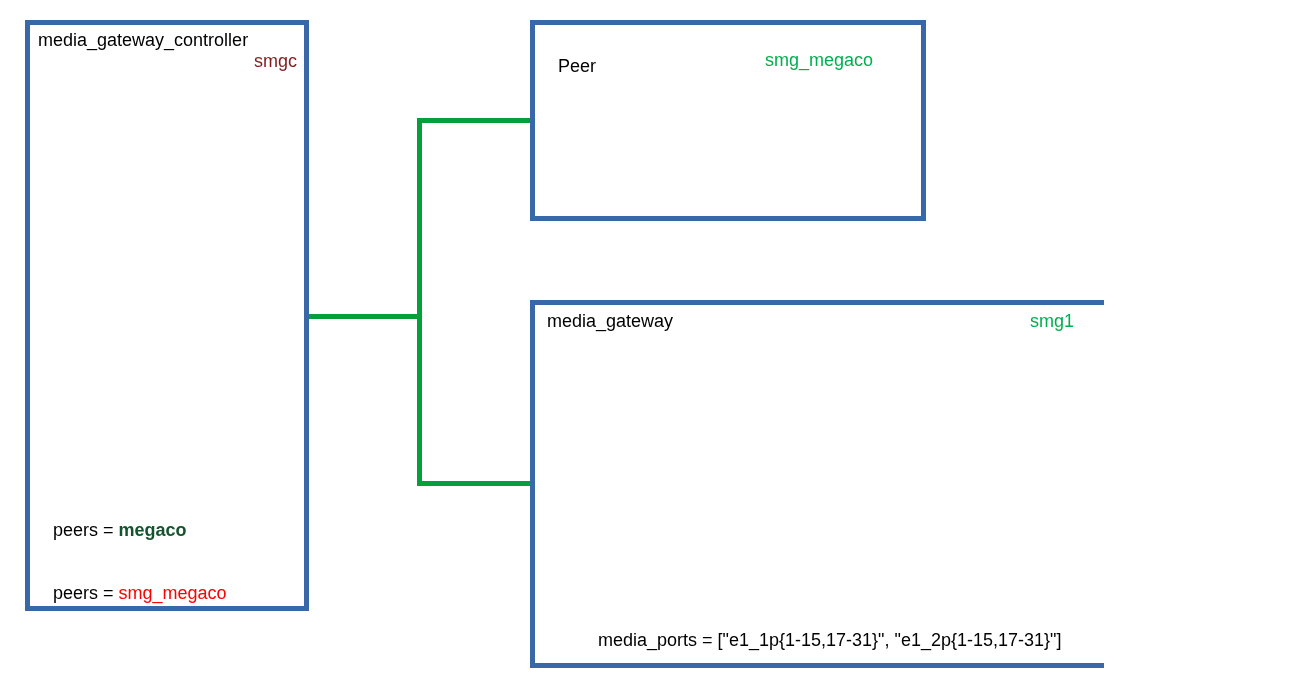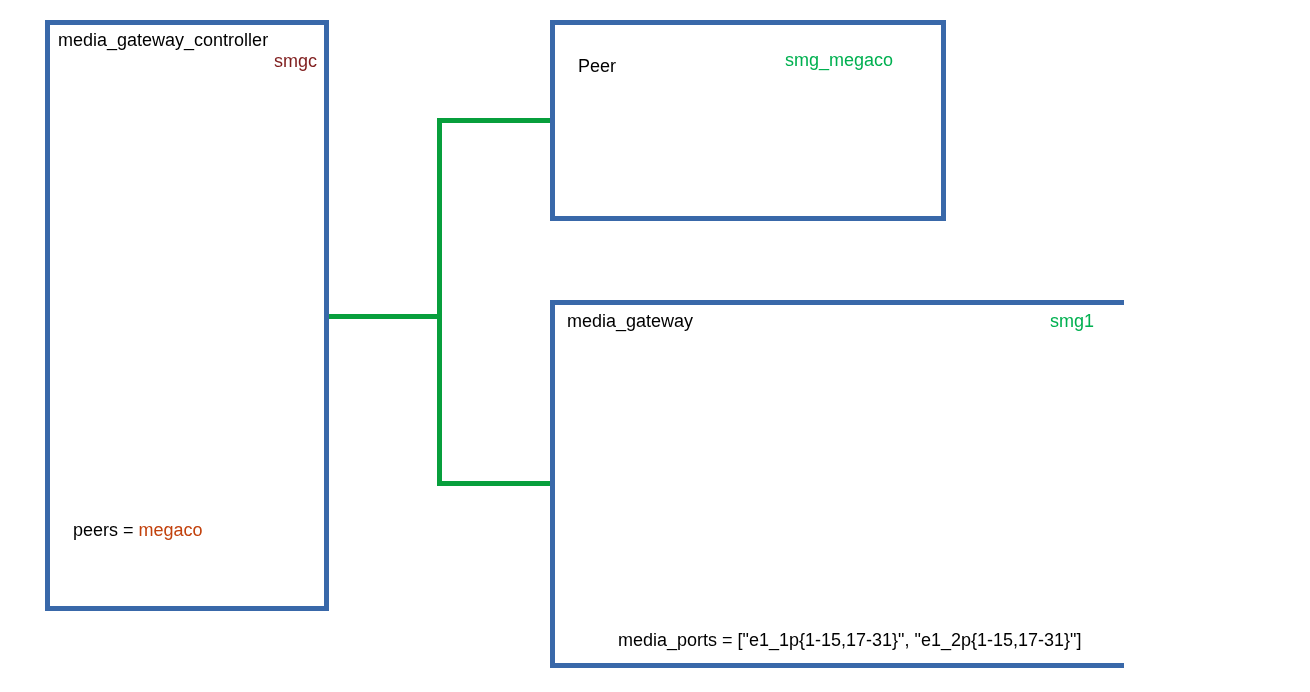--- a/index.html
+++ b/index.html
@@ -9,21 +9,20 @@
     font-family: "Liberation Sans", sans-serif;
   }
   .canvas {
     position: relative;
     width: 1104px;
     height: 692px;
     background: #ffffff;
     overflow: hidden;
     font-size: 18px;
     color: #000000;
-    margin-left: 20px;
   }
   .node-box {
     position: absolute;
     background: #ffffff;
     border: 5px solid #3968A9;
     box-sizing: border-box;
   }
   #node-controller { left: 25px;  top: 20px;  width: 284px; height: 591px; }
   #node-peer       { left: 530px; top: 20px;  width: 396px; height: 201px; }
   #node-mg         { left: 530px; top: 300px; width: 758px; height: 368px; }
@@ -66,21 +65,22 @@
   <div id="seg-top-h" class="connector-seg" style="background-color: rgb(7, 159, 60);"></div>
   <div id="seg-bot-h" class="connector-seg" style="background-color: rgb(7, 159, 60);"></div>
 
   <div id="node-controller" class="node-box" style="border-color: rgb(57, 104, 169);"></div>
   <div id="node-peer" class="node-box" style="border-color: rgb(57, 104, 169);"></div>
   <div id="node-mg" class="node-box" style="border-color: rgb(57, 104, 169);"></div>
 
   <div id="controller-title" class="txt node-title">media_gateway_controller</div>
   <div id="controller-name" class="txt node-name" style="color: #7f1d1d;">smgc</div>
   <div id="controller-props" class="txt">
-    <div class="prop-row"><span>peers = </span><span style="color: #c2410c;">megaco</span></div>
+    <div class="prop-row"><span>peers = </span><span style="color: #14532d; font-weight: bold;">megaco</span></div>
+    <div class="prop-row"><span>peers = </span><span style="color: rgb(255, 0, 0);">smg_megaco</span></div>
   </div>
 
   <div id="peer-title" class="txt node-title">Peer</div>
   <div id="peer-name" class="txt node-name" style="color: rgb(0, 176, 80);">smg_megaco</div>
 
   <div id="mg-title" class="txt node-title">media_gateway</div>
   <div id="mg-name" class="txt node-name" style="color: rgb(0, 176, 80);">smg1</div>
   <div id="mg-props" class="txt">
     <div class="prop-row"><span>media_ports = </span><span style="color: rgb(0, 0, 0);">["e1_1p{1-15,17-31}", "e1_2p{1-15,17-31}"]</span></div>
     

